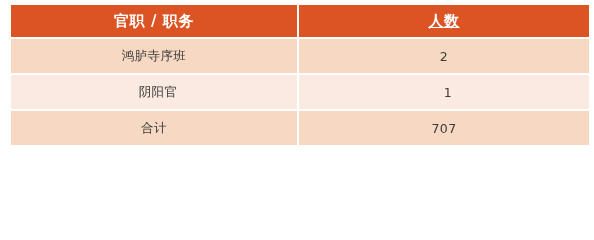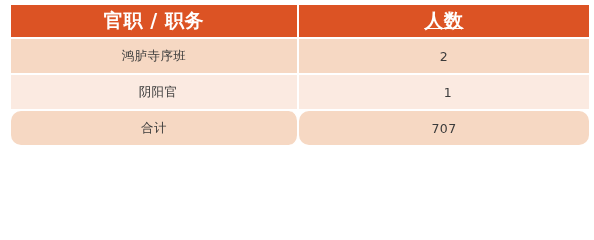--- a/index.html
+++ b/index.html
@@ -28,21 +28,21 @@
     border-spacing: 0;
     table-layout: fixed;
   }
 
   table.data-table col.col-title { width: 288px; }
   table.data-table col.col-count { width: 290px; }
 
   thead th {
     background: #dc5324;
     color: #ffffff;
-    font-size: 19px;
+    font-size: 15px;
     font-weight: bold;
     text-align: center;
     height: 32px;
     padding: 0;
     letter-spacing: 0.6px;
     border-right: 2px solid #ffffff;
     border-bottom: 2px solid #ffffff;
   }
   thead th.last-col {
     border-right: none;
@@ -58,21 +58,20 @@
     letter-spacing: 0.4px;
     border-right: 2px solid #ffffff;
     border-bottom: 2px solid #ffffff;
     margin-left: 16px;
   }
   tbody td.last-col {
     border-right: none;
   }
   tbody tr:last-child td {
     border-bottom: none;
-    border-radius: 10px;
   }
 
   tbody tr.row-odd td  { background: #f6d8c3; }
   tbody tr.row-even td { background: #fbeae1; padding-left: 8px; }
 </style>
 </head>
 <body>
 
 <div class="table-wrap">
   <table class="data-table">

